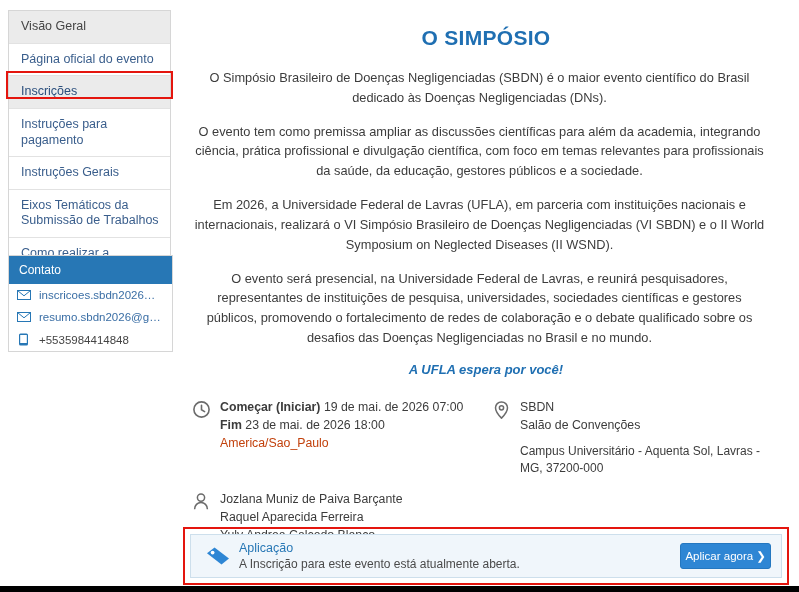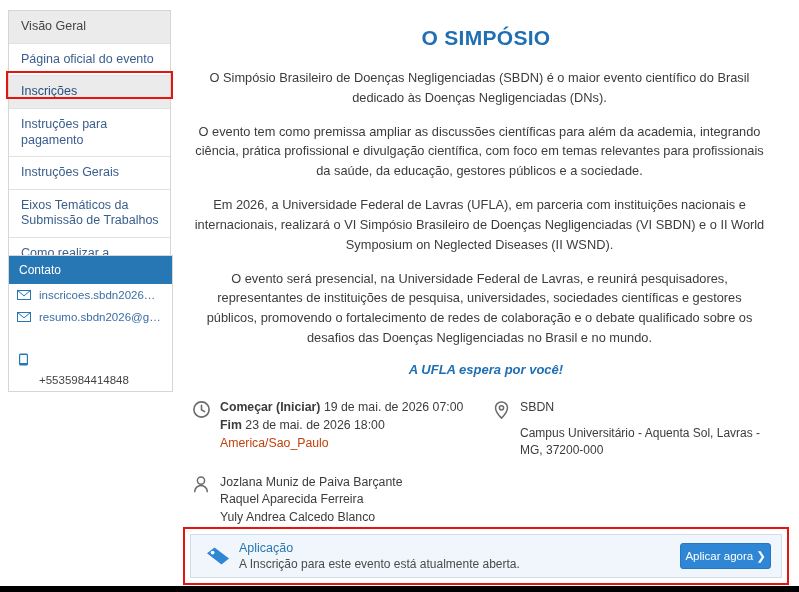--- a/index.html
+++ b/index.html
@@ -92,21 +92,21 @@
     font-size: 12px;
     flex: 0 0 auto;
   }
   .contact-row .c-txt {
     font-size: 11.5px;
     color: #3a6ea5;
     white-space: nowrap;
     overflow: hidden;
     text-overflow: ellipsis;
   }
-  .contact-row .c-txt.plain { color: #444444; margin-top: 41px; }
+  .contact-row .c-txt.plain { color: #444444; }
 
   
   .main {
     position: absolute;
     left: 186px;
     top: 12px;
     width: 600px;
   }
   h1.title {
     text-align: center;
@@ -335,20 +335,21 @@
 
         <div class="det-col right">
           <div class="det-ico">
             <svg width="15" height="18" viewBox="0 0 15 18">
               <path d="M7.5 0.9 C4.1 0.9 1.5 3.5 1.5 6.8 C1.5 11.2 7.5 17.1 7.5 17.1 C7.5 17.1 13.5 11.2 13.5 6.8 C13.5 3.5 10.9 0.9 7.5 0.9 Z" fill="none" stroke="#6b6b6b" stroke-width="1.5"></path>
               <circle cx="7.5" cy="6.8" r="2.1" fill="none" stroke="#6b6b6b" stroke-width="1.5"></circle>
             </svg>
           </div>
           <div class="det-txt">
             <div>SBDN</div>
+            <div>Salão de Convenções</div>
             <div class="small" style="margin-top:8px">Campus Universitário - Aquenta Sol, Lavras - MG, 37200-000</div>
           </div>
         </div>
 
       </div>
 
       <div class="det-row" style="margin-top:14px">
         <div class="det-col left">
           <div class="det-ico">
             <svg width="16" height="17" viewBox="0 0 16 17">

